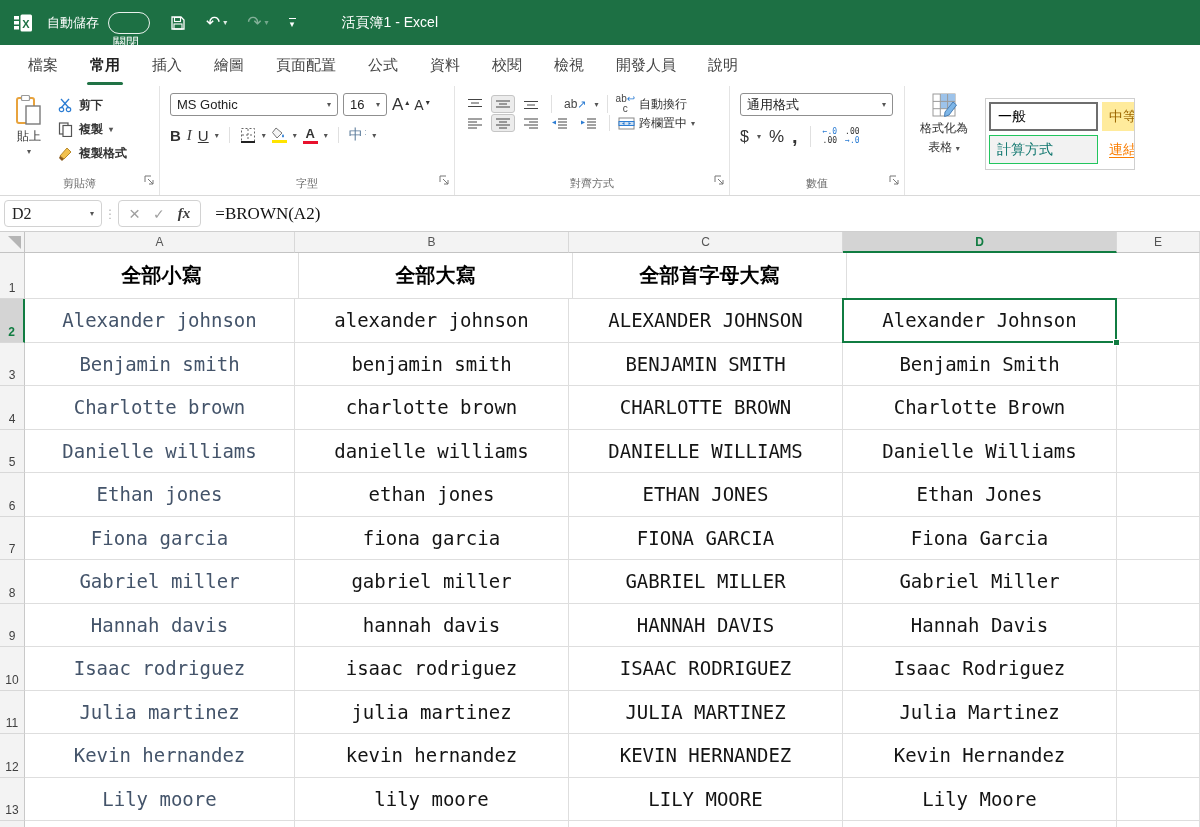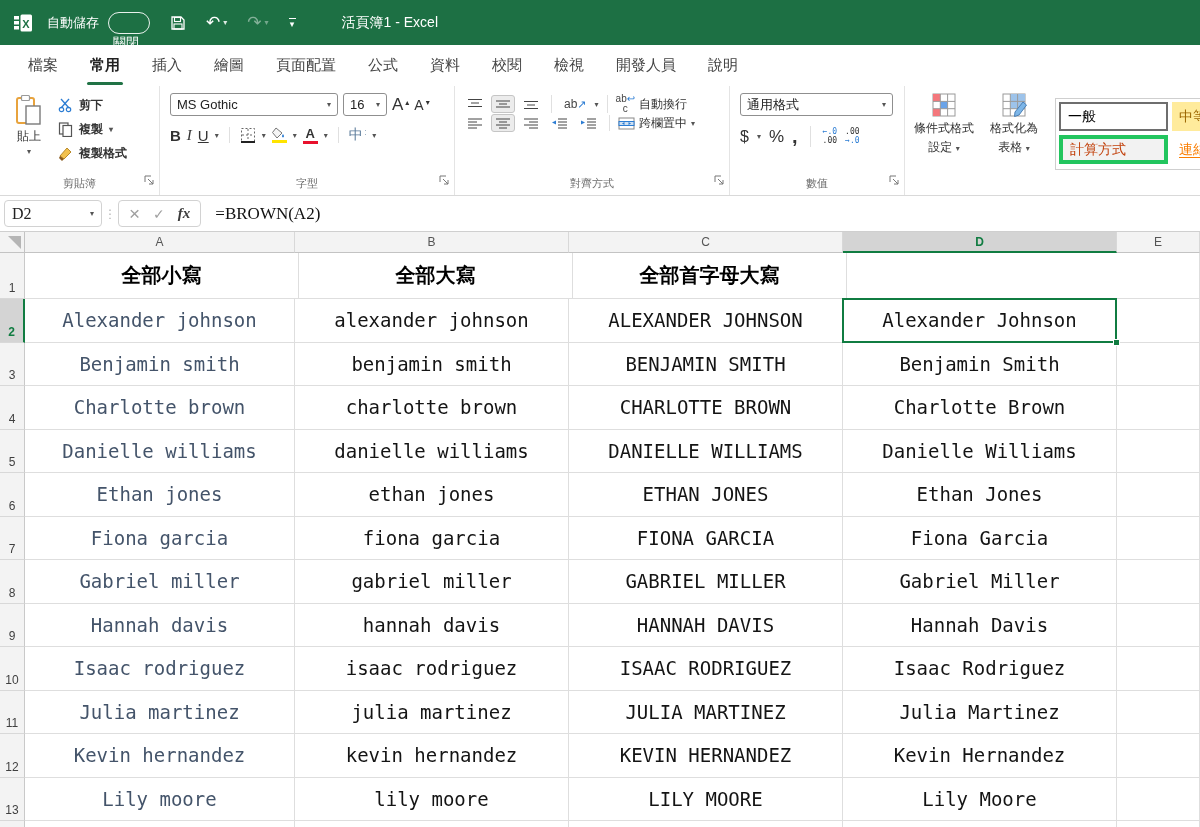--- a/index.html
+++ b/index.html
@@ -75,21 +75,21 @@
   .blue { color:#2b7cd3; }
 
   .g-styles { flex:1; display:flex; padding:6px 0 0 4px; }
   .bigbtn { width:70px; display:flex; flex-direction:column; align-items:center; gap:1px;
     font-size:12px; color:#333; line-height:1.5; cursor:pointer; text-align:center; }
   .gallery { margin:6px 0 0 6px; border:1px solid #cfcfcf; display:grid;
     grid-template-columns:repeat(2,109px); grid-auto-rows:29px; gap:4px; padding:3px; width:150px; overflow:hidden; height:72px; }
   .style-item { display:flex; align-items:center; padding-left:7px; font-size:14px; cursor:pointer; white-space:nowrap; }
   .st-normal { border:2px solid #6e6e6e; background:#fff; color:#000; }
   .st-neutral { background:#FFEB9C; color:#9C6500; }
-  .st-calculation { background:#F2F2F2; color:#c2410c; border:4px solid #22c55e; }
+  .st-calculation { background:#F2F2F2; color:#0f766e; border:1px solid #22c55e; }
   .st-linked { background:#fff; color:#FA7D00; text-decoration:underline; text-underline-offset:3px; }
 
   
   .fbar { height:36px; display:flex; align-items:center; background:#fff;
     border-bottom:1px solid #cfcfcf; }
   .namebox { width:98px; height:27px; margin-left:4px; border:1px solid #d2d2d2; border-radius:4px;
     display:flex; align-items:center; justify-content:space-between; padding:0 7px;
     font-family:"Liberation Serif",serif; font-size:16px; color:#222; }
   .fdots { width:16px; text-align:center; color:#b3b3b3; font-size:12px; }
   .fxbox { height:27px; border:1px solid #d2d2d2; border-radius:4px; display:flex;
@@ -424,34 +424,20 @@
             <path d="M1 1 v6 M1 1 h6" stroke="#777" fill="none"></path>
             <path d="M4 4 L9 9 M9 9 v-4 M9 9 h-4" stroke="#777" fill="none"></path>
           </svg>
       </span>
     </div>
 
     <div class="group g-styles" style="border-right:none">
       <div class="bigbtn">
         <svg width="26" height="26" viewBox="0 0 26 26">
           <rect x="2" y="2" width="22" height="22" fill="#fff" stroke="#9a9a9a"></rect>
-          <rect x="2" y="2" width="7.3" height="7.3" fill="#f4777c"></rect>
-          <rect x="2" y="16.7" width="7.3" height="7.3" fill="#f4777c"></rect>
-          <rect x="9.3" y="9.4" width="7.3" height="7.3" fill="#6aa3e8"></rect>
-          <line x1="9.3" y1="2" x2="9.3" y2="24" stroke="#9a9a9a"></line>
-          <line x1="16.6" y1="2" x2="16.6" y2="24" stroke="#9a9a9a"></line>
-          <line x1="2" y1="9.4" x2="24" y2="9.4" stroke="#9a9a9a"></line>
-          <line x1="2" y1="16.7" x2="24" y2="16.7" stroke="#9a9a9a"></line>
-        </svg>
-        <span>條件式格式</span>
-        <span><span>設定</span> <span class="cdown">▾</span></span>
-      </div>
-      <div class="bigbtn">
-        <svg width="26" height="26" viewBox="0 0 26 26">
-          <rect x="2" y="2" width="22" height="22" fill="#fff" stroke="#9a9a9a"></rect>
           <rect x="9.3" y="2" width="14.7" height="14.7" fill="#9dc3ea"></rect>
           <line x1="9.3" y1="2" x2="9.3" y2="24" stroke="#9a9a9a"></line>
           <line x1="16.6" y1="2" x2="16.6" y2="24" stroke="#9a9a9a"></line>
           <line x1="2" y1="9.4" x2="24" y2="9.4" stroke="#9a9a9a"></line>
           <line x1="2" y1="16.7" x2="24" y2="16.7" stroke="#9a9a9a"></line>
           <path d="M14 20 L22 10 l3.5 3 L18 23 l-4.5 1.5 z" fill="#7db6e8" stroke="#4a7fb5" stroke-width="1"></path>
         </svg>
         <span>格式化為</span>
         <span><span>表格</span> <span class="cdown">▾</span></span>
       </div>

